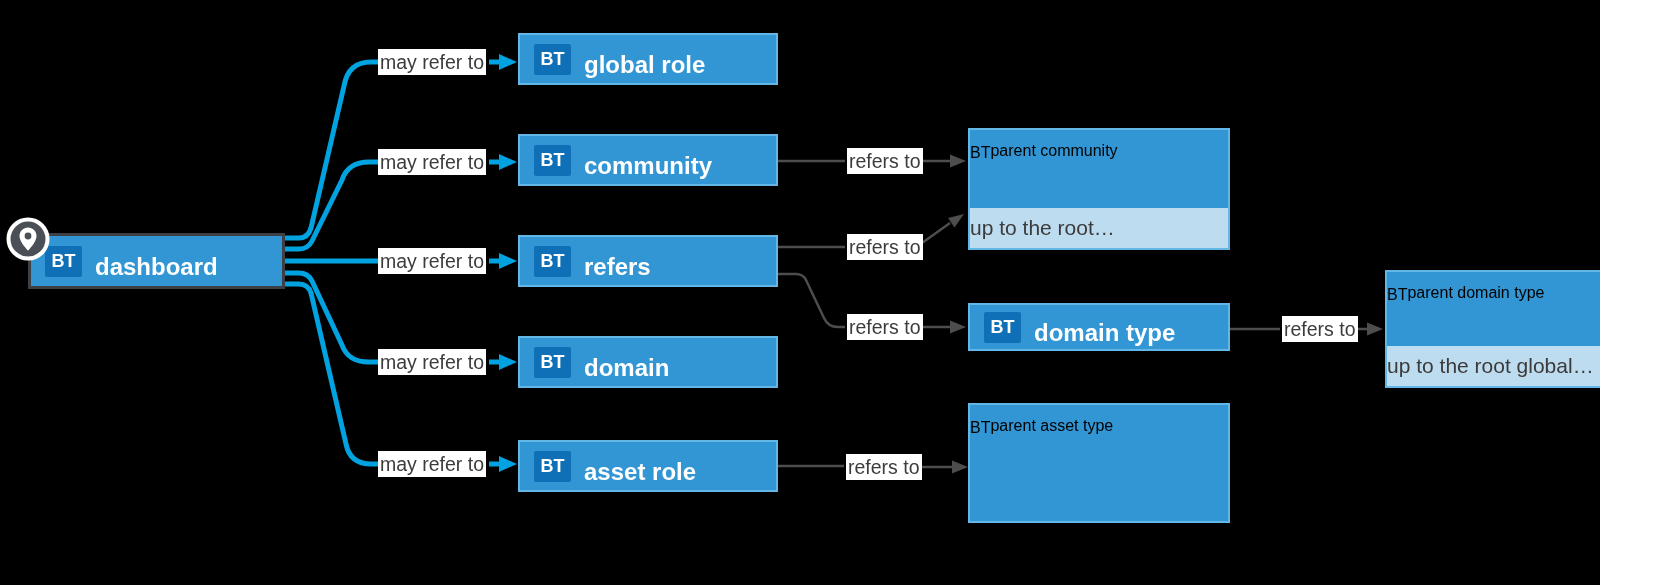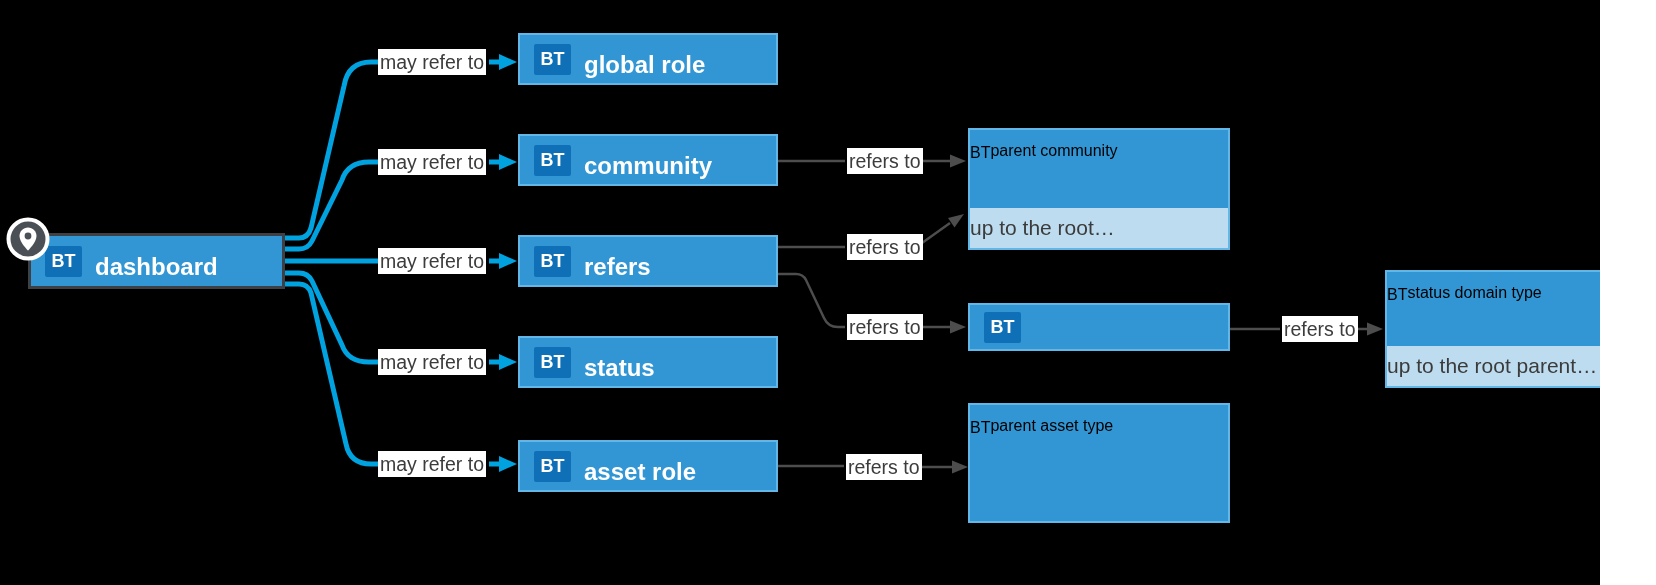--- a/index.html
+++ b/index.html
@@ -178,48 +178,49 @@
     <span class="node-label">community</span>
   </div>
 
   <div class="node" style="left:518px; top:235px; width:260px; height:52px;">
     <span class="badge">BT</span>
     <span class="node-label">refers</span>
   </div>
 
   <div class="node" style="left:518px; top:336px; width:260px; height:52px;">
     <span class="badge">BT</span>
-    <span class="node-label">status</span>
+    <span class="node-label">domain</span>
   </div>
 
   <div class="node" style="left:518px; top:440px; width:260px; height:52px;">
     <span class="badge">BT</span>
     <span class="node-label">asset role</span>
   </div>
 
   <div class="parent-node" style="left:968px; top:128px; width:262px; height:122px;">
     <div class="node-top">
       <span class="badge">BT</span>
       <span class="node-label">parent community</span>
     </div>
     <div class="node-note" style="height:40px;">up to the root…</div>
   </div>
 
   <div class="node" style="left:968px; top:303px; width:262px; height:48px;">
     <span class="badge">BT</span>
+    <span class="node-label">domain type</span>
   </div>
 
   <div class="parent-node" style="left:968px; top:403px; width:262px; height:120px;">
     <div class="node-top">
       <span class="badge">BT</span>
       <span class="node-label">parent asset type</span>
     </div>
   </div>
 
   <div class="parent-node" style="left:1385px; top:270px; width:261px; height:118px;">
     <div class="node-top">
       <span class="badge">BT</span>
-      <span class="node-label">status domain type</span>
+      <span class="node-label">parent domain type</span>
     </div>
-    <div class="node-note" style="height:40px;">up to the root parent…</div>
+    <div class="node-note" style="height:40px;">up to the root global…</div>
   </div>
 
 </div>
 
 </body></html>

